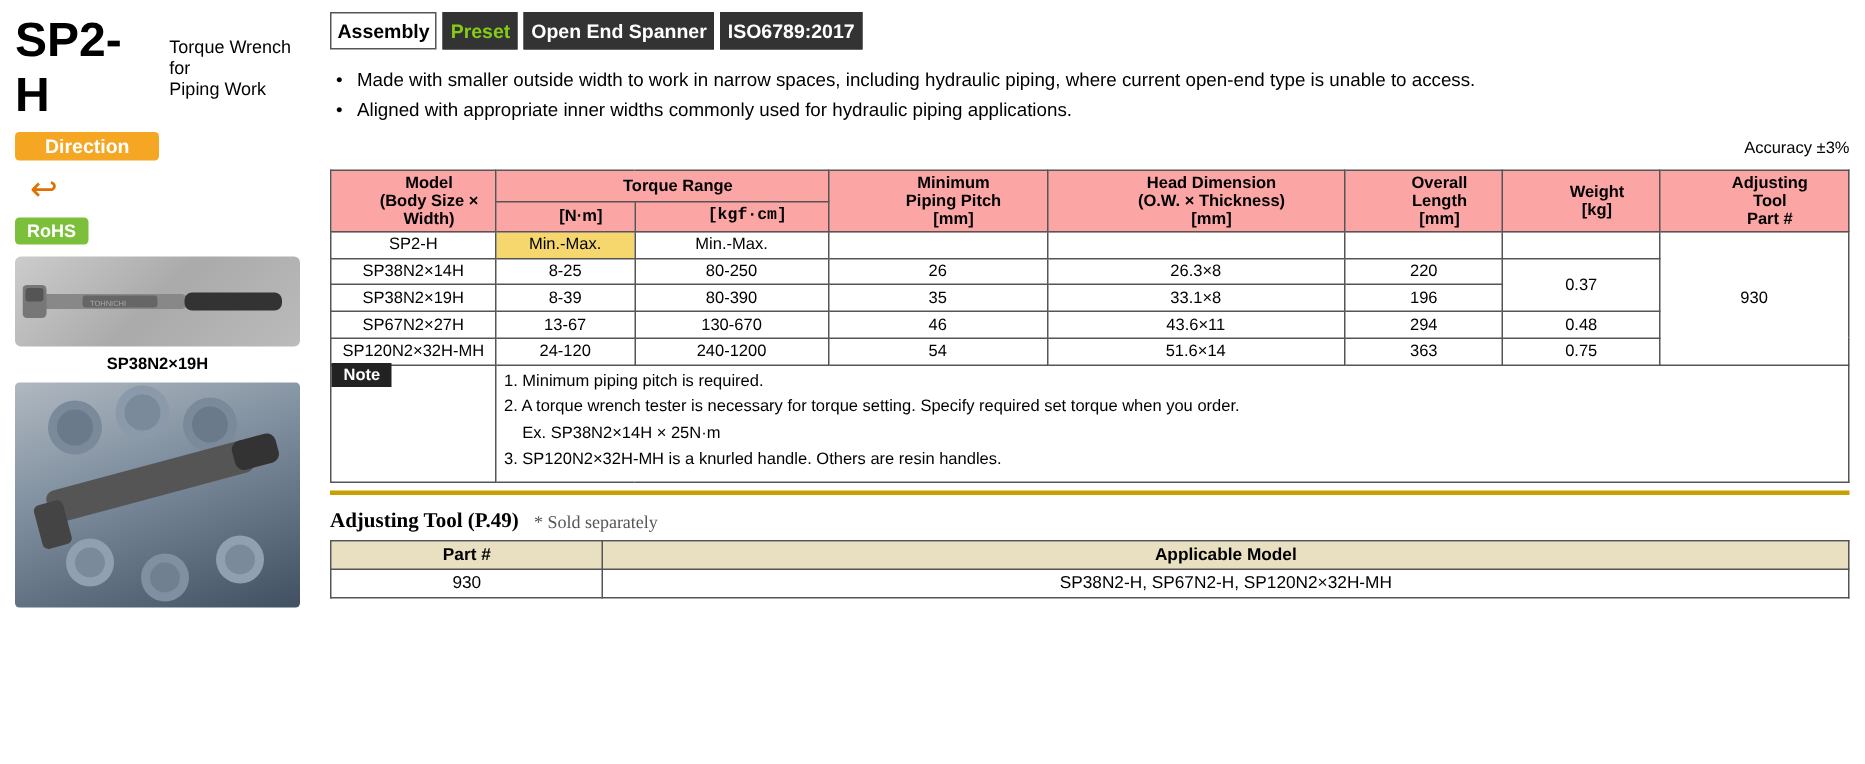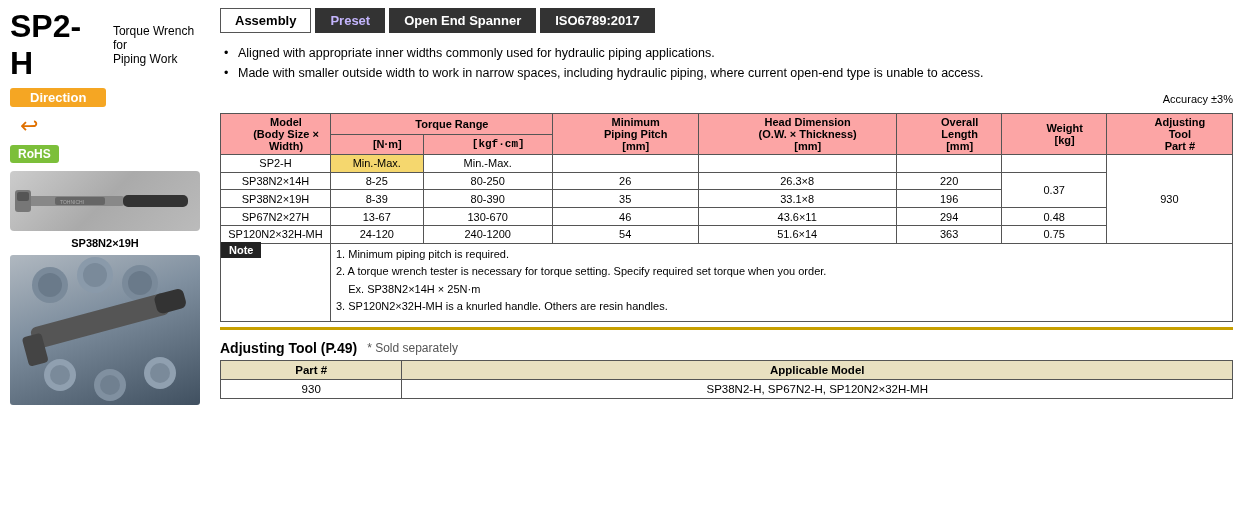--- a/index.html
+++ b/index.html
@@ -105,33 +105,33 @@
       flex-direction: column;
       gap: 6px;
     }
     .tabs-row {
       display: flex;
       align-items: center;
       gap: 4px;
       margin-bottom: 4px;
     }
     .tab {
-      padding: 4px 14px;
+      padding: 4px 4px;
       font-size: 13px;
       font-weight: bold;
       cursor: pointer;
       border: 1.5px solid #555;
     }
     .tab-assembly {
       background: #fff;
       color: #000;
     }
     .tab-preset {
       background: #333;
-      color: #c4b5fd;
+      color: #84cc16;
       border-color: #333;
     }
     .tab-open-end {
       background: #333;
       color: #fff;
       border-color: #333;
     }
     .tab-iso {
       background: #333;
       color: #fff;
@@ -218,20 +218,21 @@
       flex-direction: column;
       gap: 4px;
     }
     .adjusting-title {
       font-size: 14px;
       font-weight: bold;
       color: #000;
       display: flex;
       align-items: center;
       gap: 10px;
+      font-family: Liberation Serif, serif;
     }
     .adjusting-subtitle {
       font-size: 12px;
       font-weight: normal;
       color: #555;
     }
     .adj-table {
       border-collapse: collapse;
       font-size: 11.5px;
     }
@@ -308,22 +309,22 @@
   <div class="right-col">
 
     <div class="tabs-row">
       <div class="tab tab-assembly">Assembly</div>
       <div class="tab tab-preset">Preset</div>
       <div class="tab tab-open-end">Open End Spanner</div>
       <div class="tab tab-iso">ISO6789:2017</div>
     </div>
 
     <ul class="bullet-list">
+      <li>Made with smaller outside width to work in narrow spaces, including hydraulic piping, where current open-end type is unable to access.</li>
       <li>Aligned with appropriate inner widths commonly used for hydraulic piping applications.</li>
-      <li>Made with smaller outside width to work in narrow spaces, including hydraulic piping, where current open-end type is unable to access.</li>
     </ul>
 
     <div class="accuracy-note">Accuracy ±3%</div>
 
     <table class="data-table">
       <thead>
         <tr>
           <th rowspan="2" style="min-width:110px;">Model<br>(Body Size × Width)</th>
           <th colspan="2" class="th-torque-range">Torque Range</th>
           <th rowspan="2">Minimum<br>Piping Pitch<br>[mm]</th>

